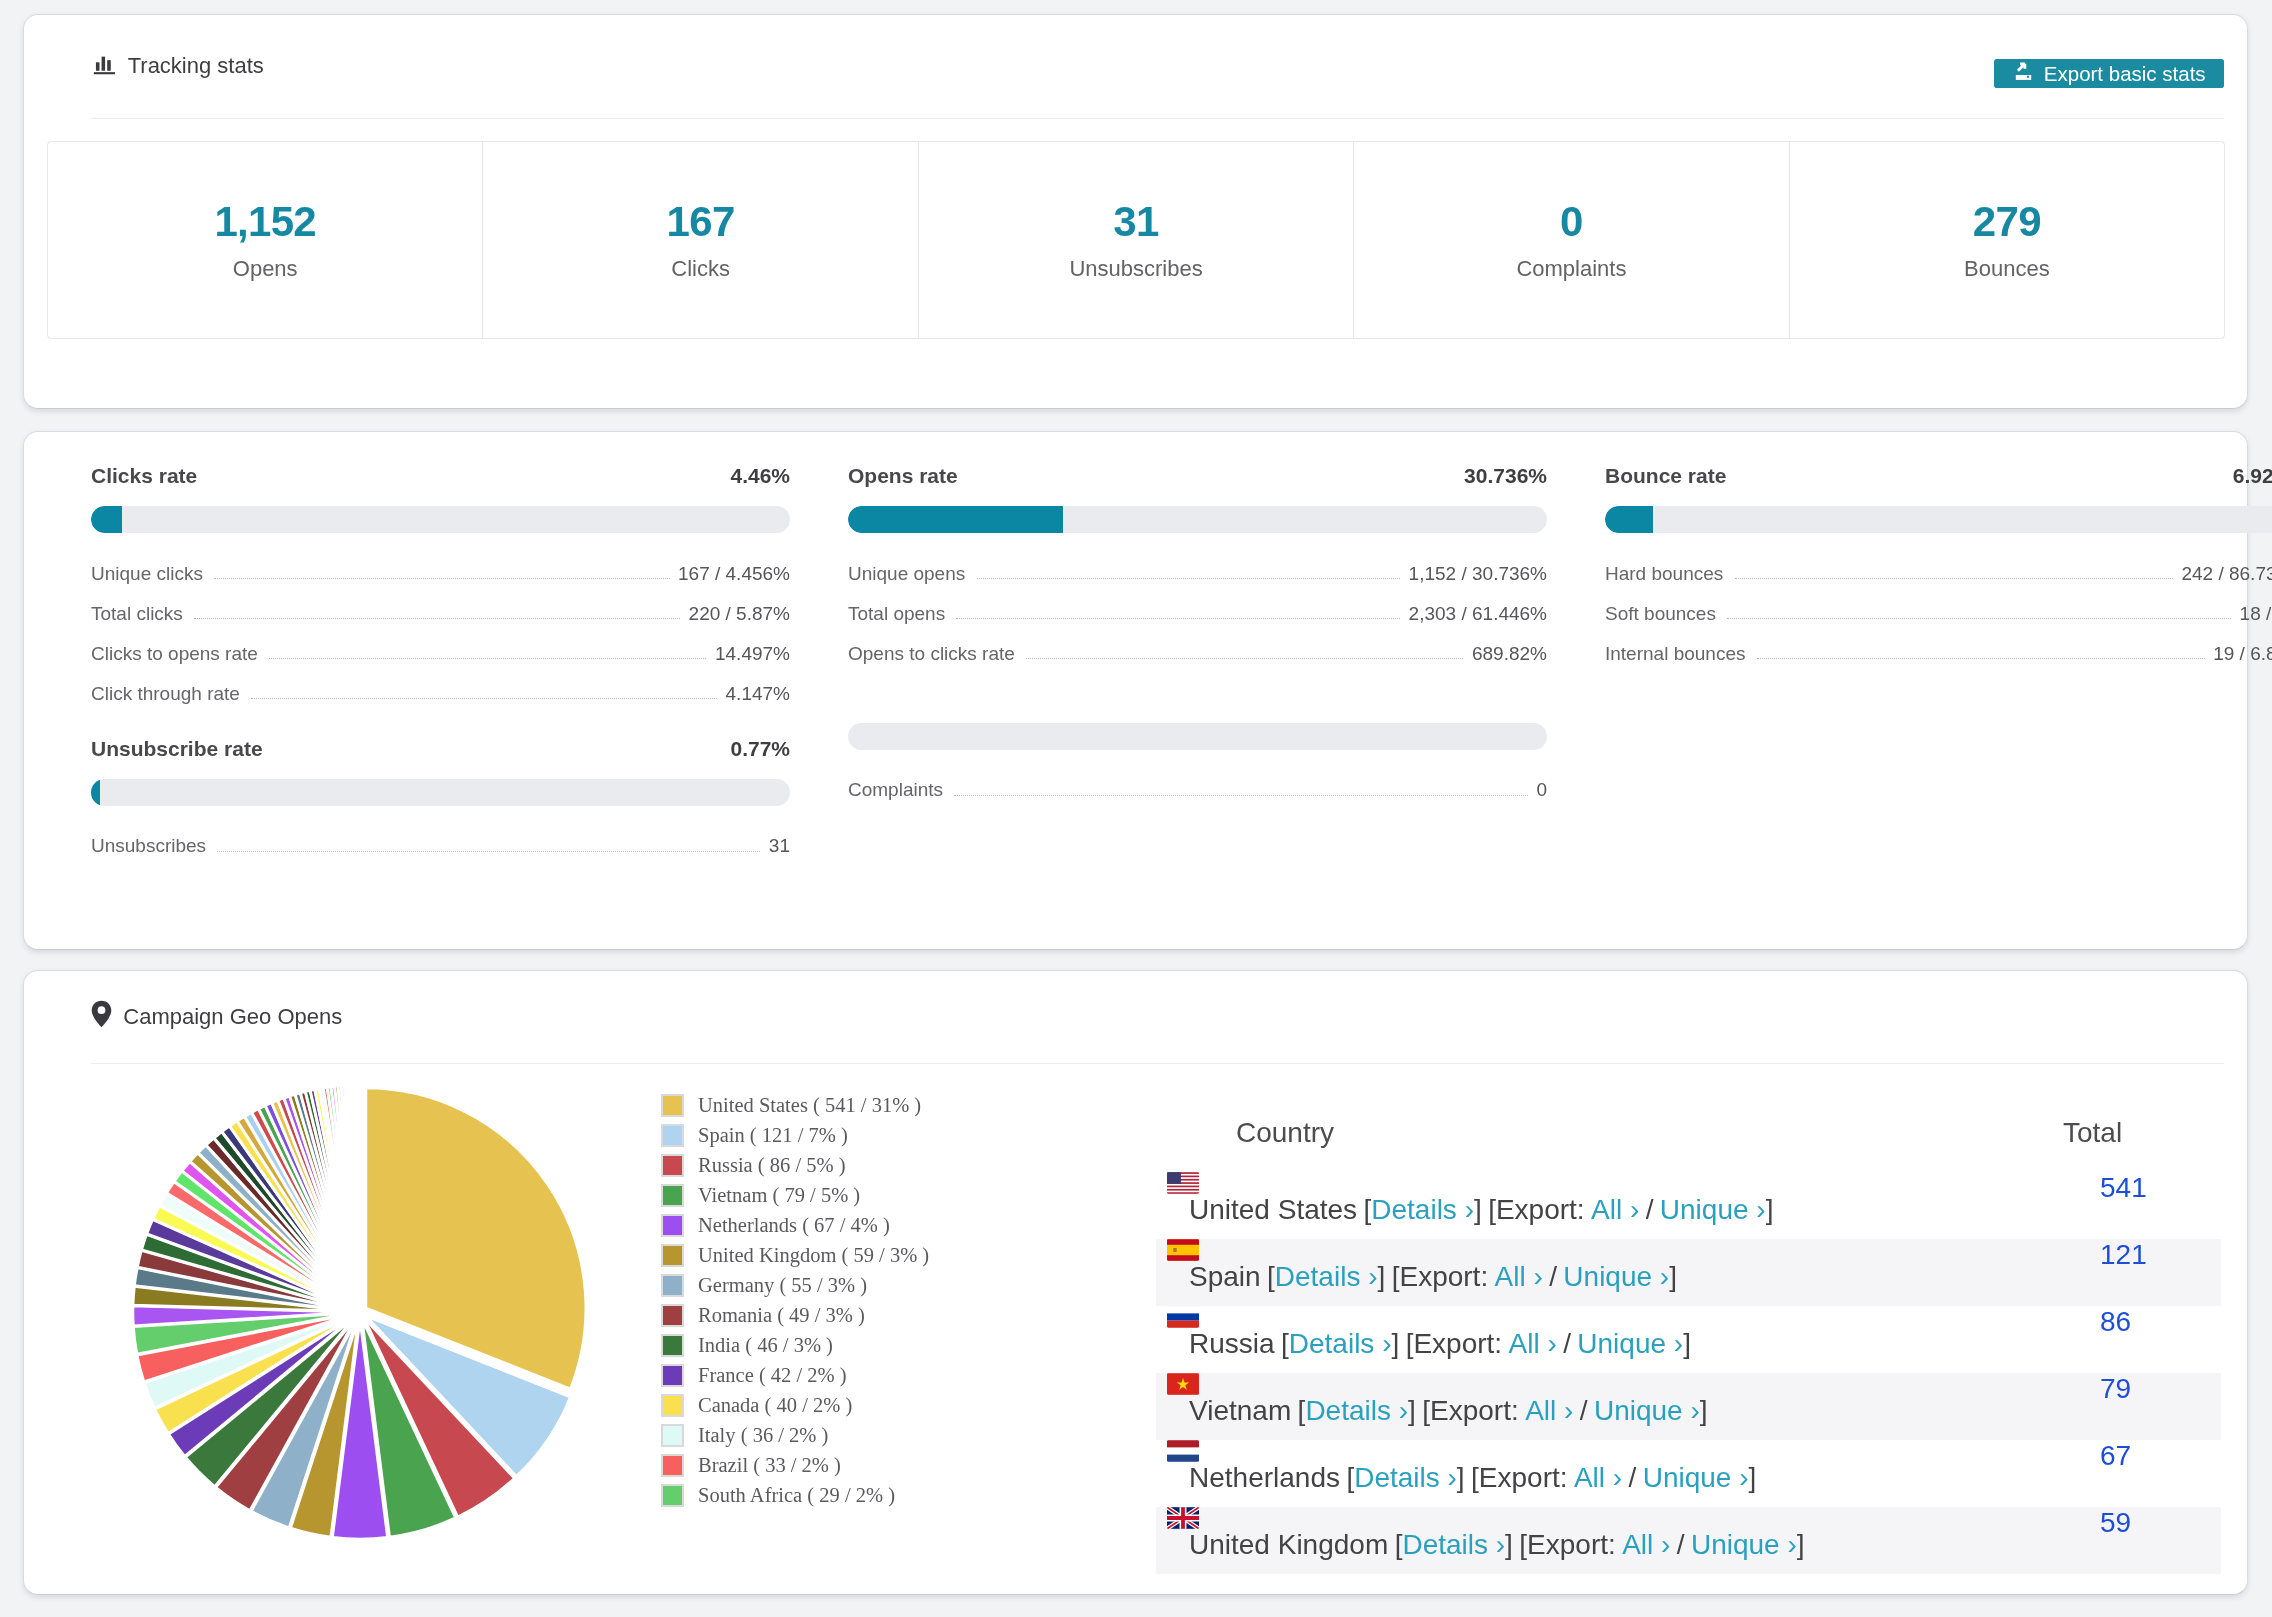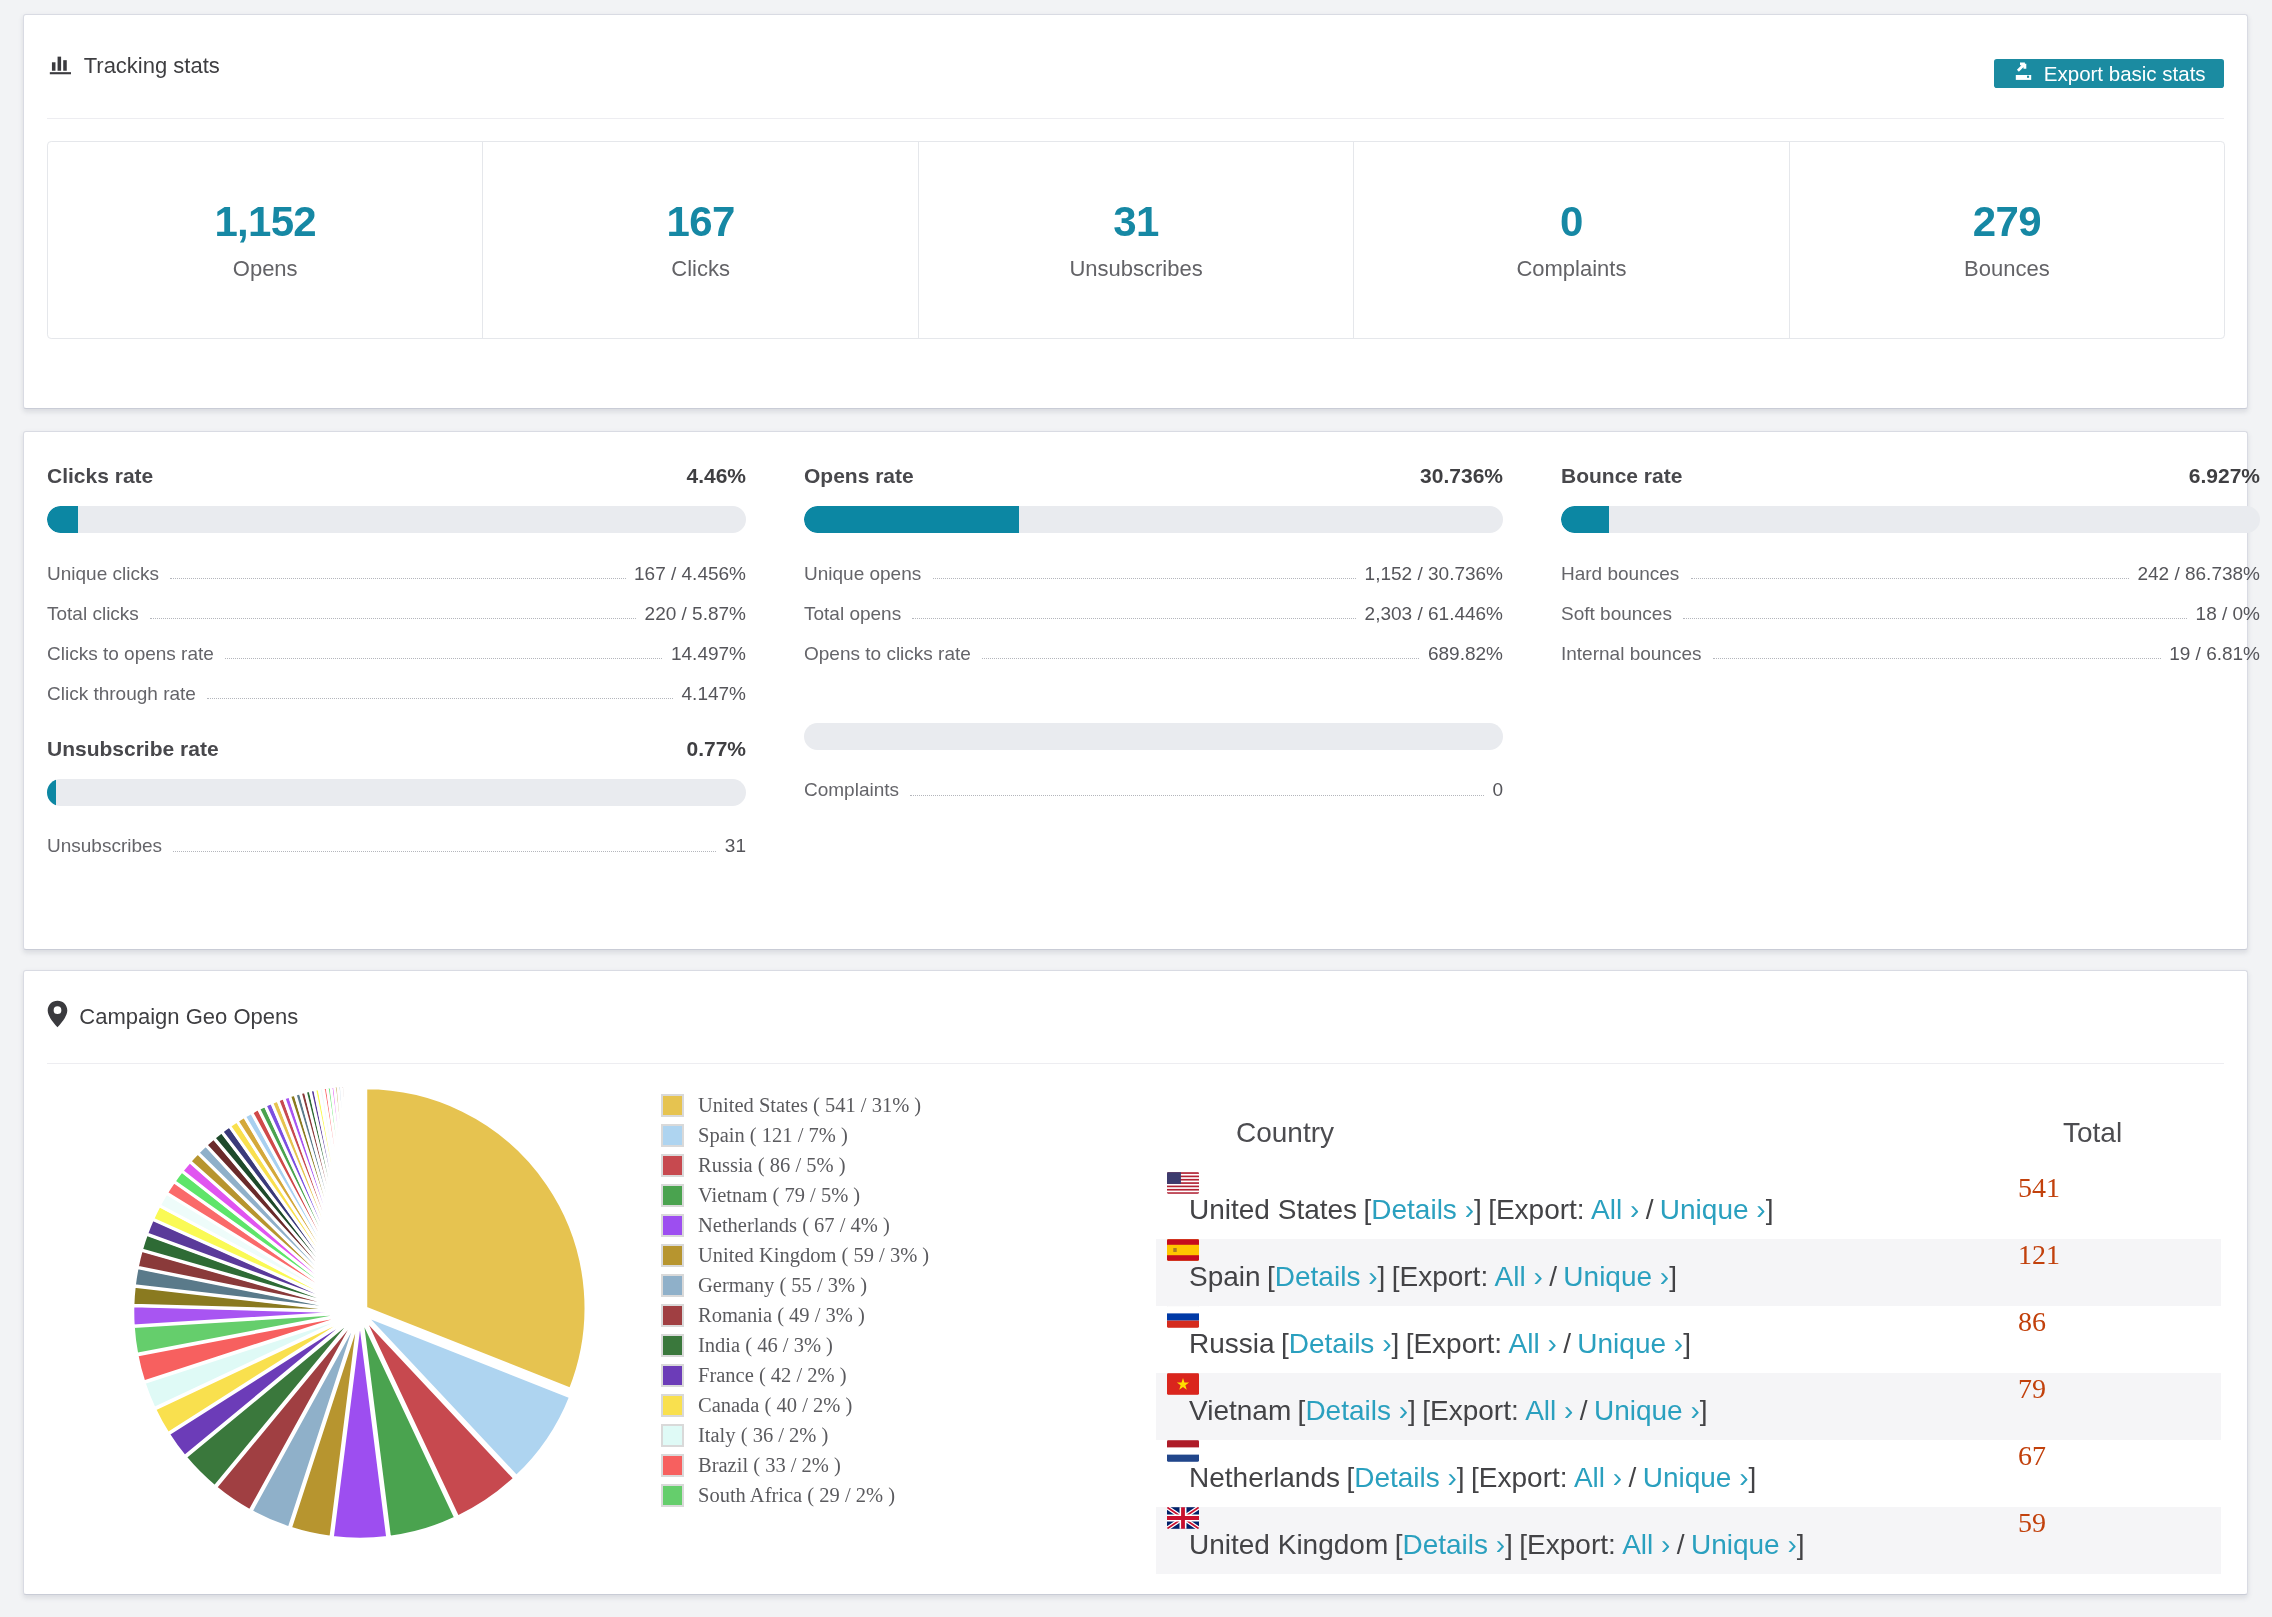--- a/index.html
+++ b/index.html
@@ -4,23 +4,24 @@
 <style>
   html,body{margin:0;padding:0;}
   body{
     width:2273px;height:1618px;position:relative;overflow:hidden;
     background:#f2f3f5;
     font-family:"Liberation Sans", sans-serif;
     -webkit-font-smoothing:antialiased;
   }
   .card{
     position:absolute;left:23px;width:2225px;background:#fff;
-    border:0.7px solid #d9dbe3;border-bottom-color:#c9ccd6;border-radius:3px;
+    border:0.7px solid #d9dbe3;border-bottom-color:#c9ccd6;border-radius:15px;
     box-shadow:0 2.1px 5px rgba(70,75,100,.14);
     box-sizing:border-box;
+    padding-left:44px;
   }
   
   #card-tracking{top:14px;height:395px;}
   .card-head{position:relative;height:103px;display:flex;align-items:center;padding:0 23px;}
   .card-head .htitle{display:flex;align-items:center;gap:11.3px;font-size:22px;color:#3e3e41;}
   .hrule{border:none;border-top:1.4px solid #ededf1;margin:0 23px;}
   .statbox{
     position:absolute;left:23px;top:126px;width:2178px;height:198px;
     border:0.7px solid #e5e7eb;border-radius:4.2px;display:flex;box-sizing:border-box;
   }
@@ -61,21 +62,21 @@
   .thead .c2{position:absolute;left:907px;}
   .trow{height:67px;display:flex;align-items:flex-start;position:relative;flex-direction:column;}
   .trow:nth-child(odd){background:#f5f5f7;}
   .flag{margin-left:10.6px;width:32px;height:22px;display:inline-flex;flex:none;overflow:hidden;border-radius:1.4px;box-shadow:0 0 0 0.7px rgba(0,0,0,.08) inset;}
   .flag svg{display:block;}
   .cname{margin-left:33px;color:#434346;white-space:nowrap;}
   .cname .dk{color:#434346;margin-left:6.4px;}
   .cname .dk.tight{margin-left:0;}
   .lnk{color:#2aa0bf;text-decoration:none;cursor:pointer;}
   .lnk.sp{margin-left:6.4px;}
-  .ttl{position:absolute;left:862px;color:#c2410c;font-family:Liberation Serif, serif;}
+  .ttl{position:absolute;left:944px;color:#1d4ed8;}
 </style>
 </head>
 <body>
 
 <section class="card" id="card-tracking">
   <div class="card-head">
     <div class="htitle">
       <span>
         <svg width="25.4" height="25.4" viewBox="0 0 36 36">
           <rect x="4" y="30" width="30" height="3" fill="#3a3a3e"></rect>

